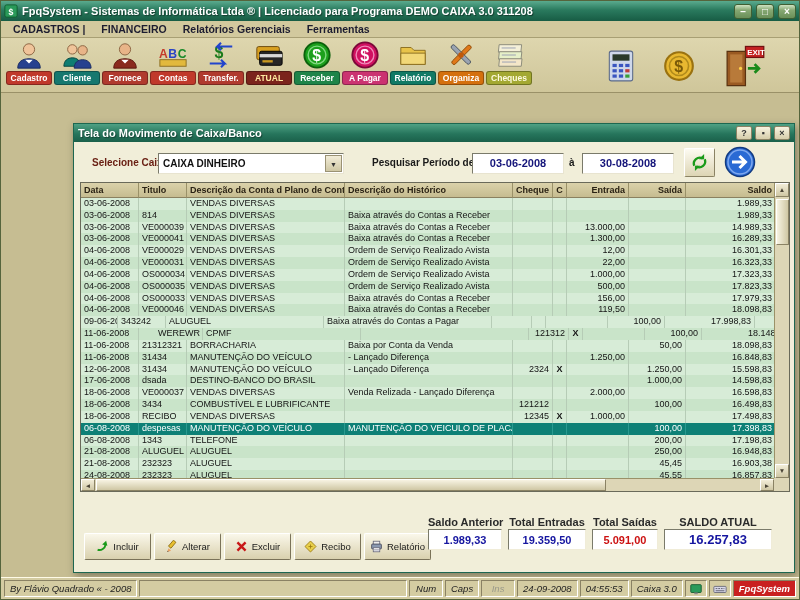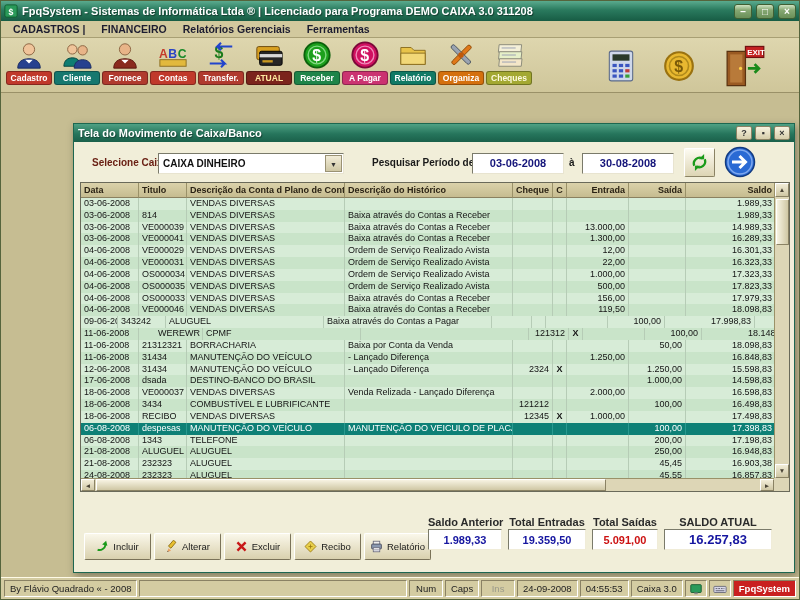--- a/index.html
+++ b/index.html
@@ -100,21 +100,21 @@
   .act-icon{width:13px;height:13px;flex:0 0 auto;}
   #summary{position:absolute;left:354px;top:392px;display:flex;gap:6px;}
   .sum-item{display:flex;flex-direction:column;}
   .sum-label{font-size:11px;font-weight:bold;color:#2a2a2a;text-align:center;height:12px;white-space:nowrap;}
   .sum-box{height:21px;margin-top:1px;background:#fff;display:flex;align-items:center;justify-content:center;
     font-weight:bold;font-size:11px;border:1px solid;border-color:#7a7a6a #f0ecd8 #f0ecd8 #7a7a6a;}
   .sum-box.big{font-size:13px;}
 
   
   #statusbar{position:absolute;left:0;bottom:0;width:100%;height:22px;background:#d4cca2;border-top:1px solid #fffbe8;
-    display:flex;align-items:center;gap:2px;padding:2px 3px;}
+    display:flex;align-items:center;gap:2px;padding:2px 3px;font-style:italic;}
   .sp{height:17px;display:flex;align-items:center;padding:0 5px;font-size:9.5px;color:#222;white-space:nowrap;
     border:1px solid;border-color:#8a8264 #fff #fff #8a8264;}
   .sp.flex{flex:1;}
   .sp.key{width:34px;justify-content:center;}
   .sp.dim{color:#9a9a8a;}
   .sp.icon-p{padding:0 2px;width:22px;justify-content:center;}
   .s-ic{width:14px;height:14px;display:block;}
   .sp.brand{background:#c92020;color:#fff;font-weight:bold;}
 </style>
 </head>

